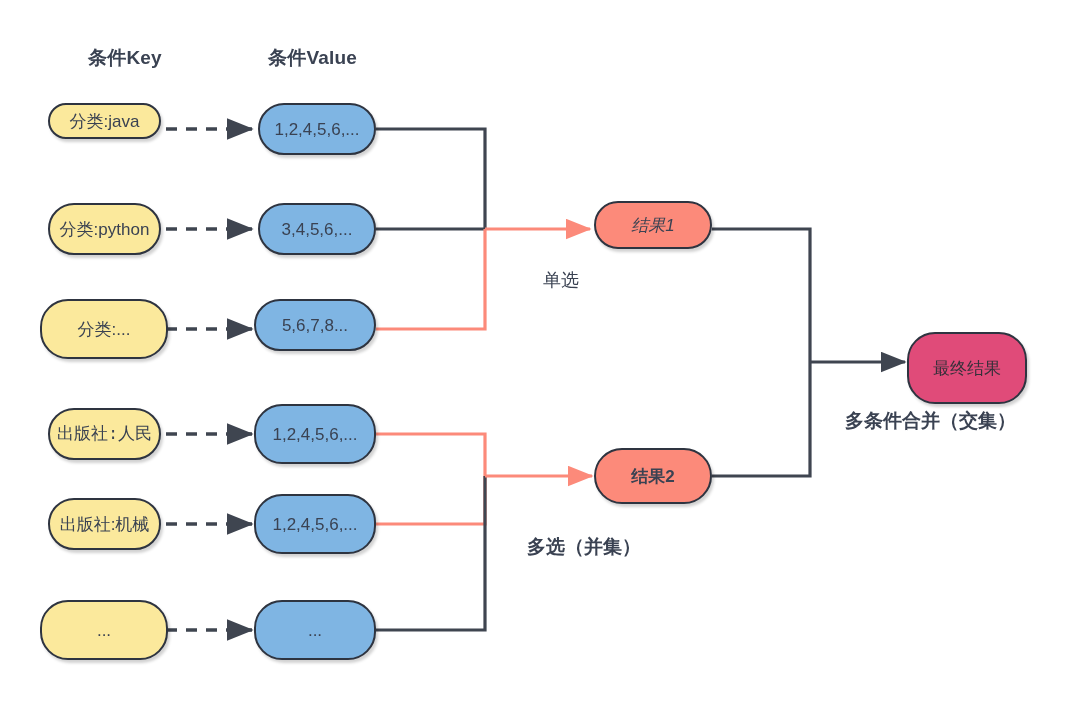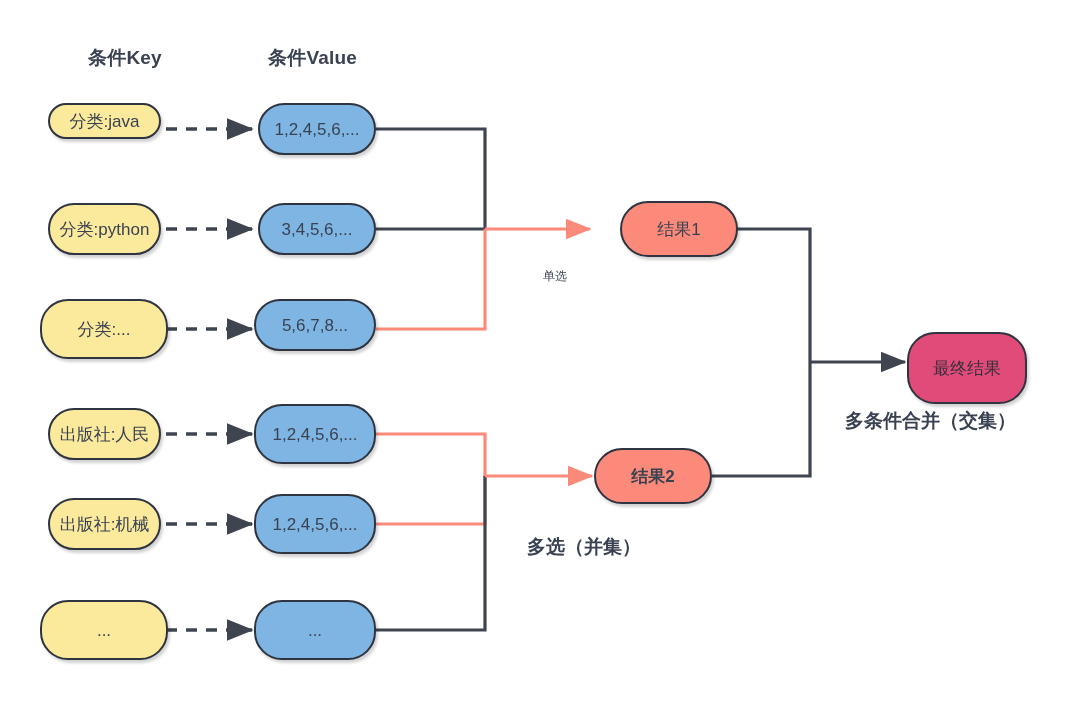--- a/index.html
+++ b/index.html
@@ -49,21 +49,21 @@
     line-height: 1;
   }
   .node.key   { background: #FBE99C; }
   .node.value { background: #7FB5E3; }
   .node.result{ background: #FC8A7A; }
   .node.final { background: #E04B79; }
   .node.final .node-label { color: #36303a; }
   .node-label { pointer-events: none; }
   .ann {
     position: absolute;
-    font-size: 12px;
+    font-size: 18px;
     color: #3a4252;
     white-space: nowrap;
   }
   .ann.bold { font-weight: bold; font-size: 19px; }
 </style>
 </head>
 <body>
 
 <div id="canvas">
 
@@ -112,21 +112,21 @@
 
   <div class="node key" style="left:48px; top:103px; width:113px; height:36px;">
     <span class="node-label">分类:java</span>
   </div>
   <div class="node key" style="left:48px; top:203px; width:113px; height:52px;">
     <span class="node-label">分类:python</span>
   </div>
   <div class="node key" style="left:40px; top:299px; width:128px; height:60px;">
     <span class="node-label">分类:...</span>
   </div>
-  <div class="node key" style="left:48px; top:408px; width:113px; height:52px;">
+  <div class="node key" style="left:48px; top:408px; width:113px; height:52px;font-family:Liberation Mono, monospace;">
     <span class="node-label">出版社:人民</span>
   </div>
   <div class="node key" style="left:48px; top:498px; width:113px; height:52px;">
     <span class="node-label">出版社:机械</span>
   </div>
   <div class="node key" style="left:40px; top:600px; width:128px; height:60px;">
     <span class="node-label">...</span>
   </div>
 
   <div class="node value" style="left:258px; top:103px; width:118px; height:52px;">
@@ -141,21 +141,21 @@
   <div class="node value" style="left:254px; top:404px; width:122px; height:60px;">
     <span class="node-label">1,2,4,5,6,...</span>
   </div>
   <div class="node value" style="left:254px; top:494px; width:122px; height:60px;">
     <span class="node-label">1,2,4,5,6,...</span>
   </div>
   <div class="node value" style="left:254px; top:600px; width:122px; height:60px;">
     <span class="node-label">...</span>
   </div>
 
-  <div class="node result" style="left:620px; top:201px; width:118px; height:56px;">
+  <div class="node result" style="left:594px; top:201px; width:118px; height:48px;font-style:italic;">
     <span class="node-label">结果1</span>
   </div>
   <div class="node result" style="left:594px; top:448px; width:118px; height:56px;font-weight:bold;">
     <span class="node-label">结果2</span>
   </div>
 
   <div class="node final" style="left:907px; top:332px; width:120px; height:72px;">
     <span class="node-label">最终结果</span>
   </div>
 

